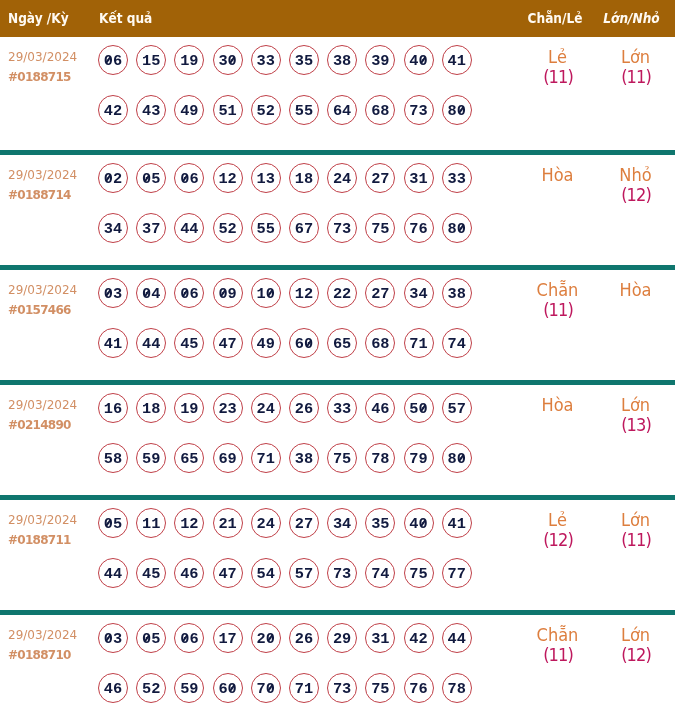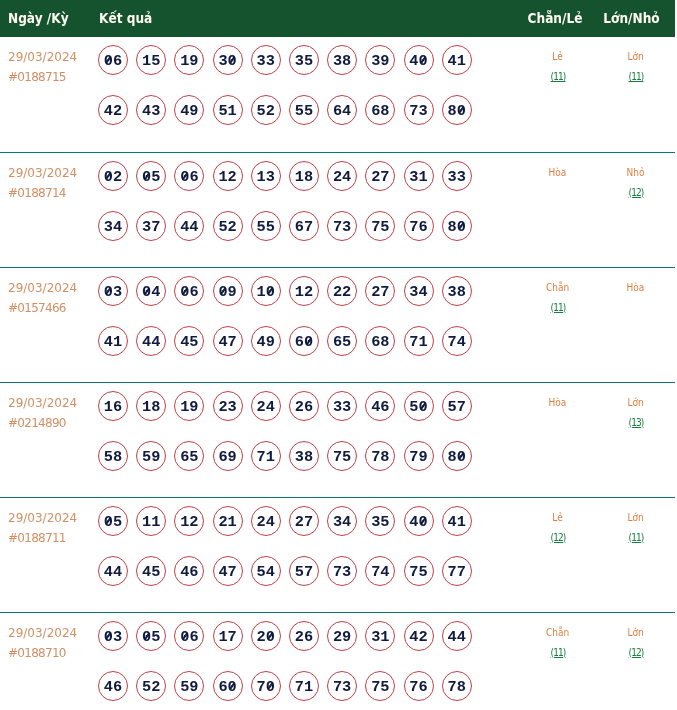--- a/index.html
+++ b/index.html
@@ -5,60 +5,60 @@
 <style>
   html,body{margin:0;padding:0;}
   *{box-sizing:border-box;}
   body{
     width:677px;height:710px;overflow:hidden;
     background:#ffffff;
     font-family:"DejaVu Sans",sans-serif;
     -webkit-font-smoothing:antialiased;
   }
   .results-table{width:675px;border-collapse:collapse;table-layout:fixed;}
-  .thead-row{background:#14532d;height:37px;}
+  .thead-row{background:#a16207;height:37px;}
   .thead-row th{
     color:#fffaf2;font-weight:bold;font-size:13.5px;font-stretch:condensed;
     font-family:"DejaVu Sans",sans-serif;
     padding:0;text-align:left;vertical-align:middle;
   }
   .col-date{width:98px;}
   .col-res{width:407px;overflow:hidden;}
   .col-parity{width:105px;}
   .col-size{width:65px;}
   .num-grid{overflow:hidden;}
   .thead-row th.col-date{padding-left:8px;}
   .thead-row th.col-res{padding-left:1px;}
   .thead-row th.col-parity{text-align:center;}
-  .thead-row th.col-size{text-align:center;}
+  .thead-row th.col-size{text-align:center;font-style:italic;}
   .thead-row th .hdr{display:block;white-space:nowrap;position:relative;top:-1px;}
   .thead-row th.col-parity .hdr{margin-left:-5px;}
   .thead-row th.col-size .hdr{margin-left:-22px;}
   td.size-col{padding-right:14px;margin-top:20px;}
-  tbody tr{border-bottom:1px solid #0f766e;height:115px;}
+  tbody tr{border-bottom:5px solid #0f766e;height:115px;}
   td{padding:0;vertical-align:top;}
   .date-cell{padding-left:8px;padding-top:10px;color:#d28f64;font-size:12px;line-height:20px;}
-  .date-cell .draw-id{letter-spacing:-0.72px;}
+  .date-cell .draw-id{letter-spacing:-0.72px;font-weight:bold;}
   .num-grid{padding-top:8px;padding-left:0;}
   .num-row{height:50px;white-space:nowrap;font-size:0;}
   .ball{
     display:inline-block;width:30px;height:30px;line-height:30px;
     border:1px solid #c04048;border-radius:50%;
     text-align:center;color:#111a3f;
     font-family:"Liberation Mono",monospace;font-weight:bold;font-size:15.3px;
     margin-right:8.2px;
   }
   .ball .z{position:relative;display:inline-block;}
   .ball .z::after{
     content:"";position:absolute;left:50%;top:48%;
     width:7px;height:1.6px;background:currentColor;
     transform:translate(-50%,-50%) rotate(-56deg);
   }
-  .side-cell{text-align:center;padding-top:10px;color:#dd7e3e;font-size:10px;font-stretch:condensed;line-height:20px;}
-  .side-cell .cnt{color:#15803d;letter-spacing:-0.9px;padding-left:1px;text-decoration:underline;}
+  .side-cell{text-align:center;padding-top:10px;color:#dd7e3e;font-size:18px;font-stretch:condensed;line-height:20px;}
+  .side-cell .cnt{color:#be185d;letter-spacing:-0.9px;padding-left:1px;}
 </style>
 </head>
 <body>
 
 <table class="results-table">
   <thead>
     <tr class="thead-row">
       <th class="col-date">
           <span class="hdr">Ngày /Kỳ</span>
         </th>

